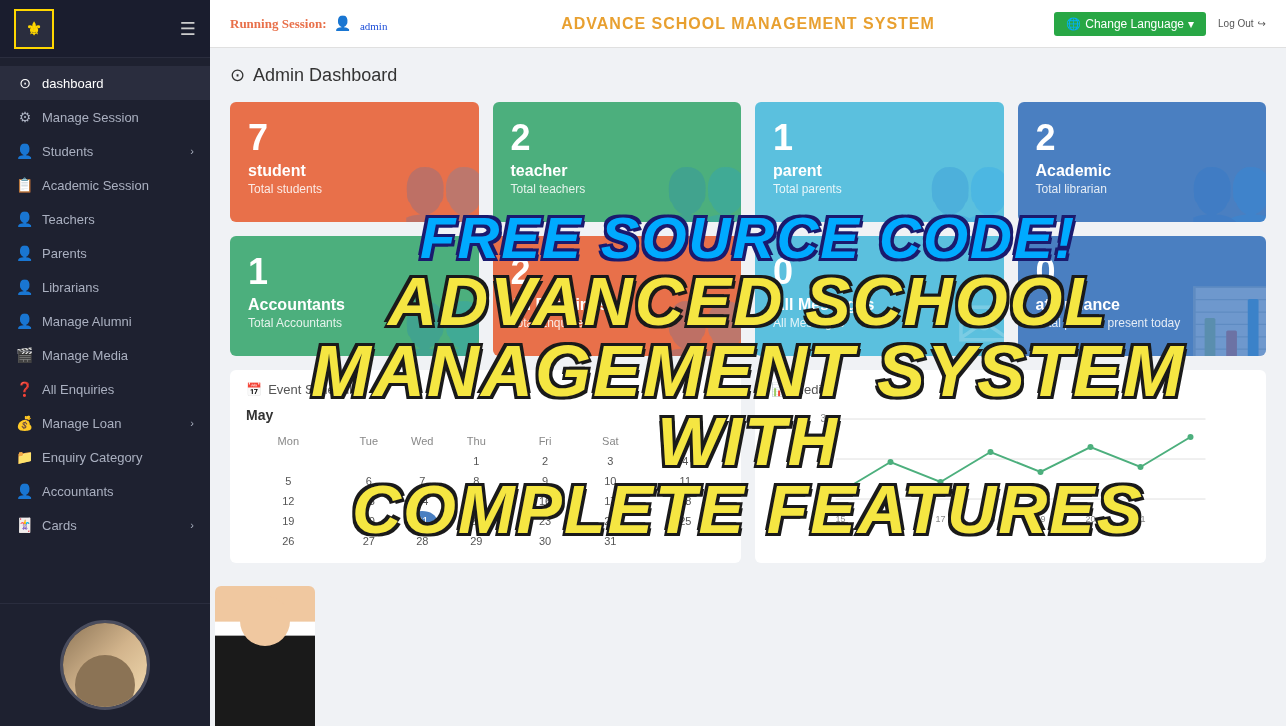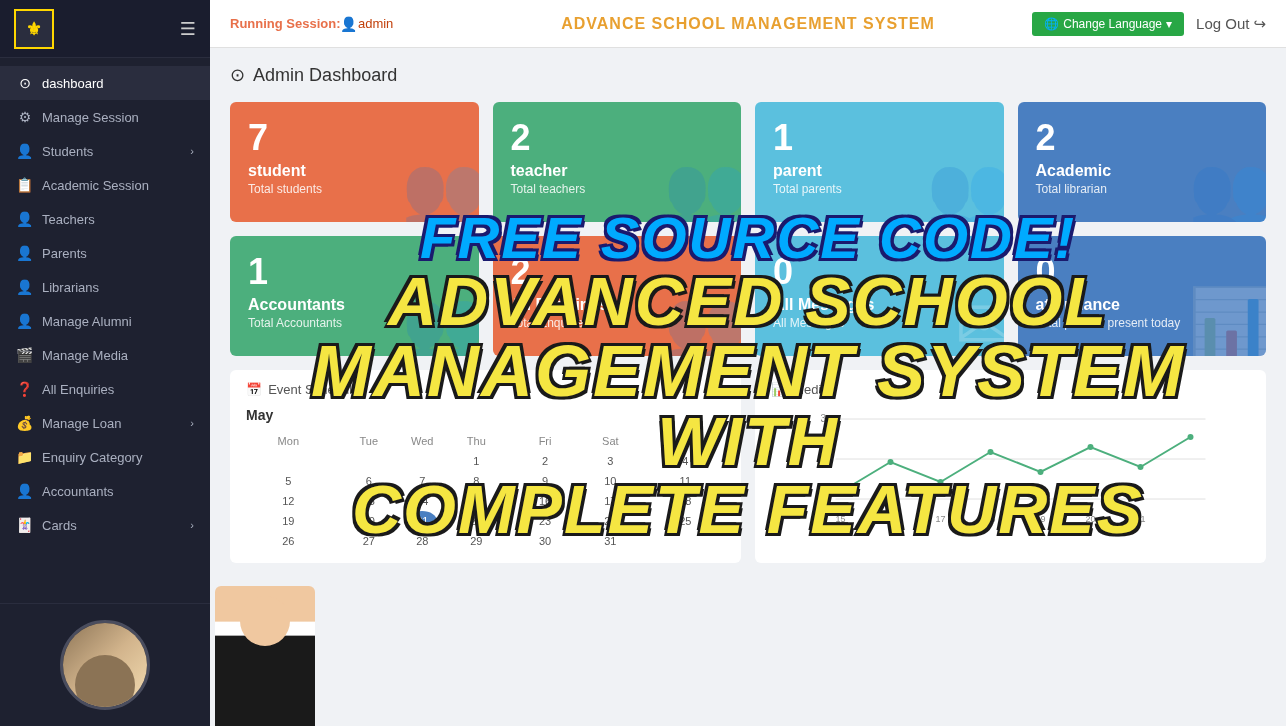--- a/index.html
+++ b/index.html
@@ -104,44 +104,46 @@
       color: #e8a030;
       font-size: 16px;
       font-weight: bold;
       letter-spacing: 1px;
       position: absolute;
       left: 50%;
       transform: translateX(-50%);
     }
     .top-bar-left {
       display: flex;
-      align-items: flex-start;
+      align-items: flex-end;
+      gap: 8px;
       font-size: 13px;
       color: #555;
+      font-family: Liberation Serif, serif;
     }
     .top-bar-right {
       display: flex;
       align-items: center;
       gap: 12px;
     }
     .btn-change-lang {
       background: #28a745;
       color: #fff;
       border: none;
       padding: 5px 12px;
       border-radius: 3px;
       font-size: 12px;
       cursor: pointer;
       display: flex;
       align-items: center;
       gap: 4px;
     }
     .btn-logout {
       color: #555;
-      font-size: 15px;
+      font-size: 10px;
       cursor: pointer;
       display: flex;
       align-items: center;
       gap: 4px;
     }
 
     
     .dashboard-area {
       flex: 1;
       padding: 16px 20px;
@@ -449,21 +451,21 @@
     </div>
   </div>
 </div>
 
 <div class="main-content">
 
   <div class="top-bar">
     <div class="top-bar-left">
       <span style="color:#e8704a; font-weight:bold; font-size:13px;">Running Session:</span>
       <span style="font-size:14px;">👤</span>
-      <span style="font-size:13px; color:#c2410c;">admin</span>
+      <span style="font-size:11px; color:#1d4ed8;">admin</span>
     </div>
     <div class="top-bar-title">ADVANCE SCHOOL MANAGEMENT SYSTEM</div>
     <div class="top-bar-right">
       <button class="btn-change-lang">
         <span>🌐</span>
         <span>Change Language</span>
         <span>▾</span>
       </button>
       <div class="btn-logout">
         <span>Log Out</span>

